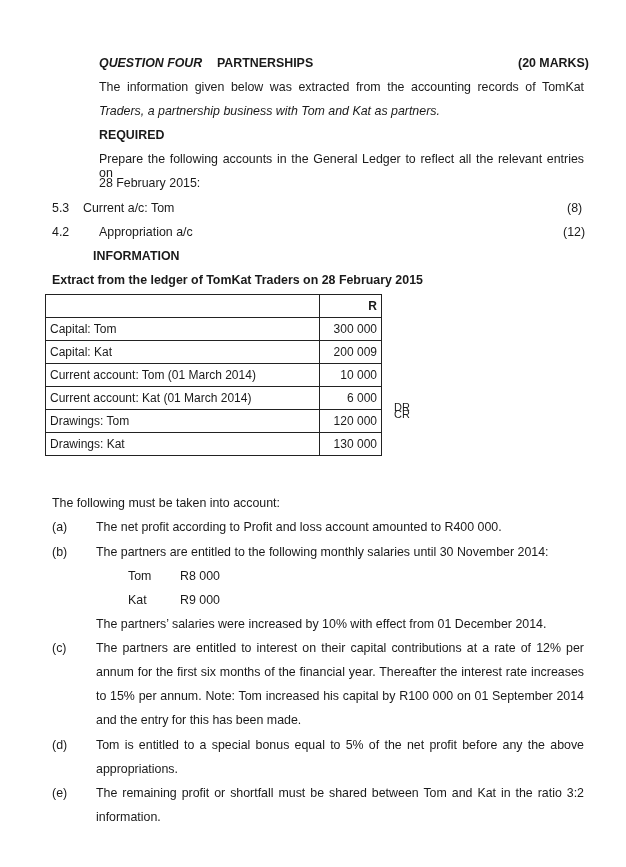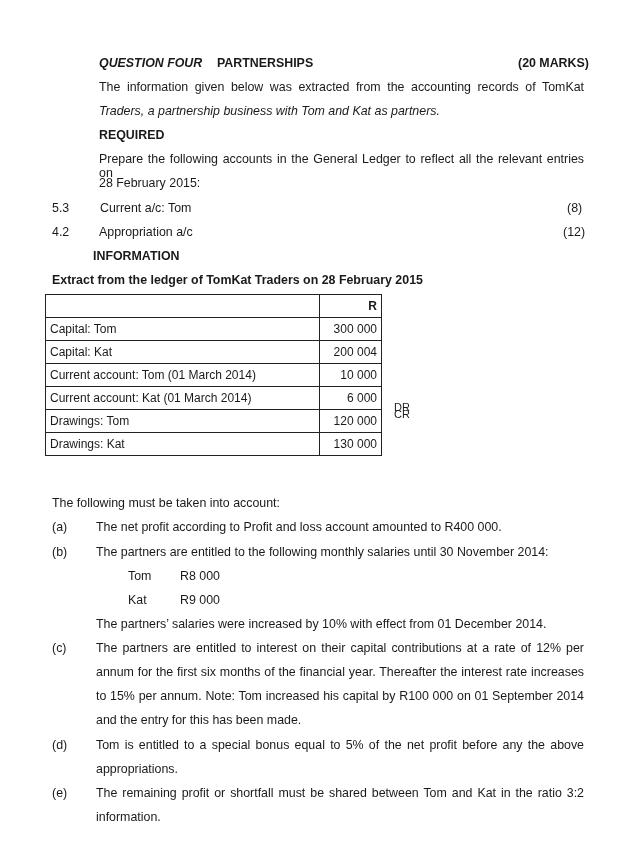--- a/index.html
+++ b/index.html
@@ -30,21 +30,21 @@
 
 <div class="abs just" style="left:99px; top:80px; width:485px;">The information given below was extracted from the accounting records of TomKat</div>
 <div class="abs" style="left:99px; top:104px;font-style:italic;">Traders, a partnership business with Tom and Kat as partners.</div>
 
 <div class="abs bold" style="left:99px; top:128px;">REQUIRED</div>
 <div class="abs just" style="left:99px; top:152px; width:485px;">Prepare the following accounts in the General Ledger to reflect all the relevant entries on</div>
 <div class="abs" style="left:99px; top:176px;">28 February 2015:</div>
 
 <div>
   <div class="abs" style="left:52px; top:201px;">5.3</div>
-  <div class="abs" style="left:100px; top:201px;">Current a/c: Tom</div>
+  <div class="abs" style="left:83px; top:201px;">Current a/c: Tom</div>
   <div class="abs" style="left:567px; top:201px;">(8)</div>
 </div>
 <div>
   <div class="abs" style="left:52px; top:225px;">4.2</div>
   <div class="abs" style="left:99px; top:225px;">Appropriation a/c</div>
   <div class="abs" style="left:563px; top:225px;">(12)</div>
 </div>
 
 <div class="abs bold" style="left:93px; top:249px;">INFORMATION</div>
 <div class="abs bold" style="left:52px; top:273px;">Extract from the ledger of TomKat Traders on 28 February 2015</div>
@@ -54,21 +54,21 @@
       <tr>
     <td class="desc"></td>
     <td class="amt bold">R</td>
   </tr>
   <tr>
     <td class="desc">Capital: Tom</td>
     <td class="amt">300 000</td>
   </tr>
   <tr>
     <td class="desc">Capital: Kat</td>
-    <td class="amt">200 004</td>
+    <td class="amt">200 009</td>
   </tr>
   <tr>
     <td class="desc">Current account: Tom (01 March 2014)</td>
     <td class="amt">10 000</td>
   </tr>
   <tr>
     <td class="desc">Current account: Kat (01 March 2014)</td>
     <td class="amt">6 000</td>
   </tr>
   <tr>

